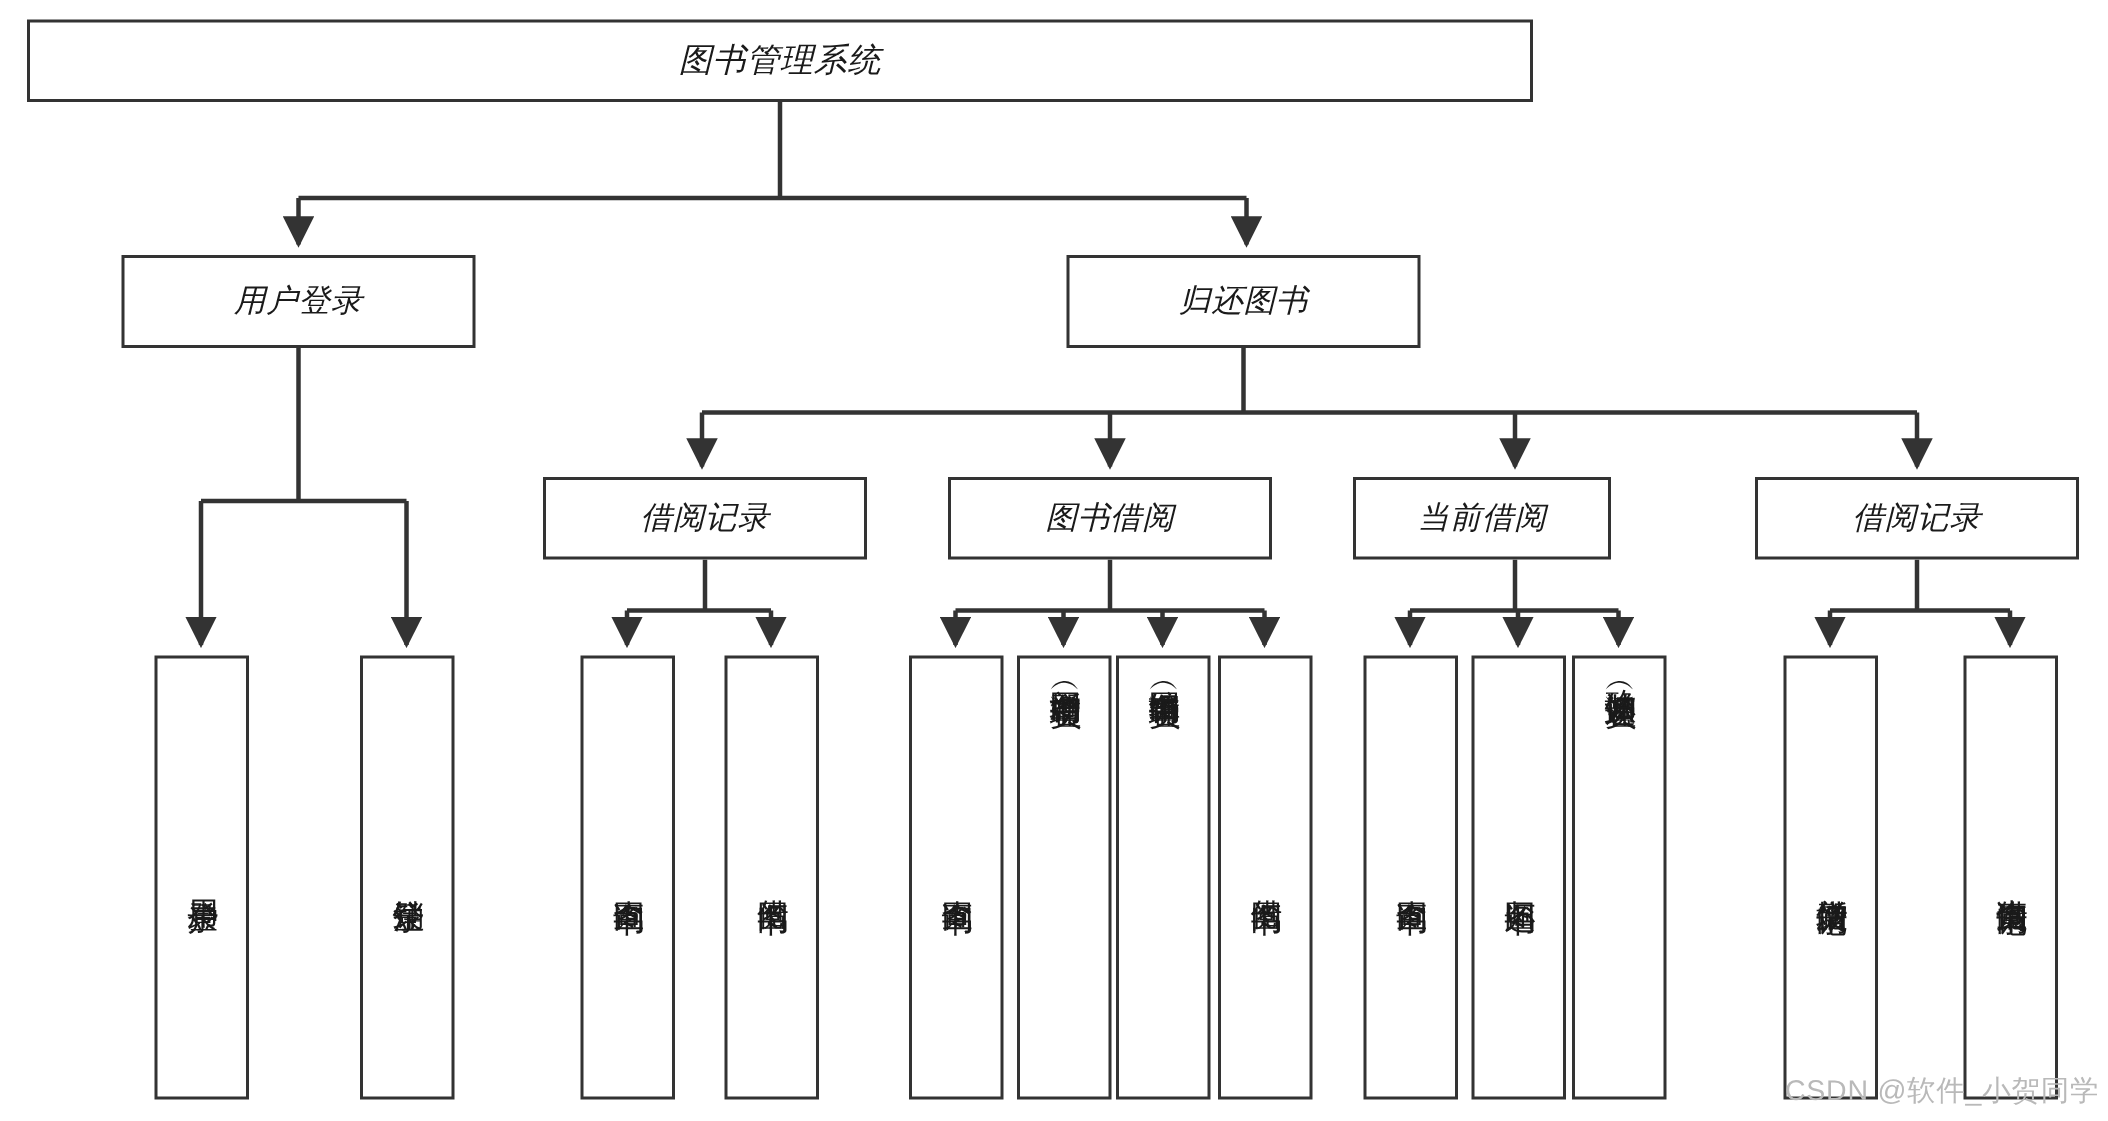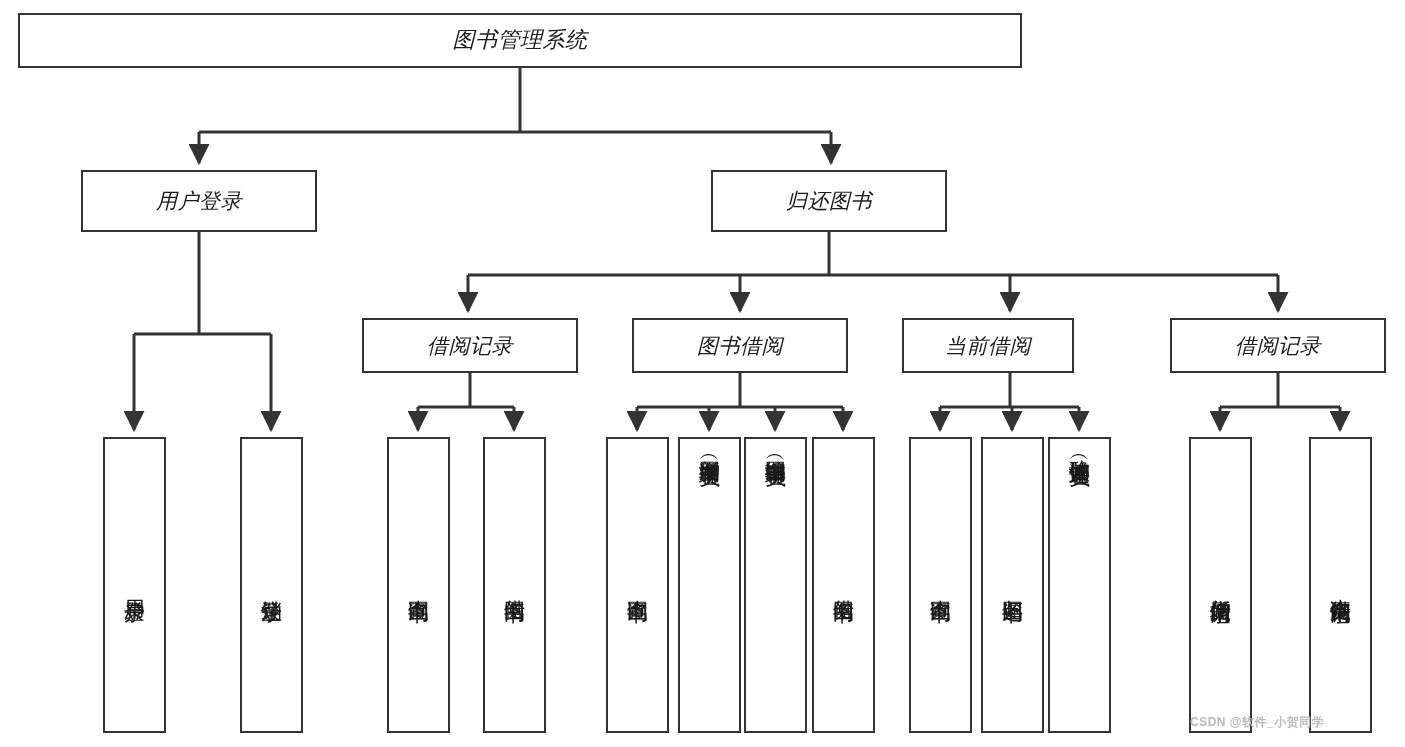--- a/index.html
+++ b/index.html
@@ -55,25 +55,24 @@
     text-orientation: upright;
     font-size: 21px;
     line-height: 1.42;
     letter-spacing: 1px;
     text-align: center;
     white-space: nowrap;
     color: #1a1a1a;
   }
   .watermark {
     position: absolute;
-    font-size: 12px;
+    font-size: 19px;
     color: #b9b9b9;
     white-space: nowrap;
     letter-spacing: 0.5px;
-    font-weight: bold;
   }
 </style>
 </head>
 <body>
 
 <div id="canvas">
 
   <svg class="connectors" viewBox="0 0 1405 747" xmlns="http://www.w3.org/2000/svg">
     <defs>
       <marker id="arrow" viewBox="0 0 10 10" refX="9" refY="5" markerWidth="7" markerHeight="7" orient="auto-start-reverse">

